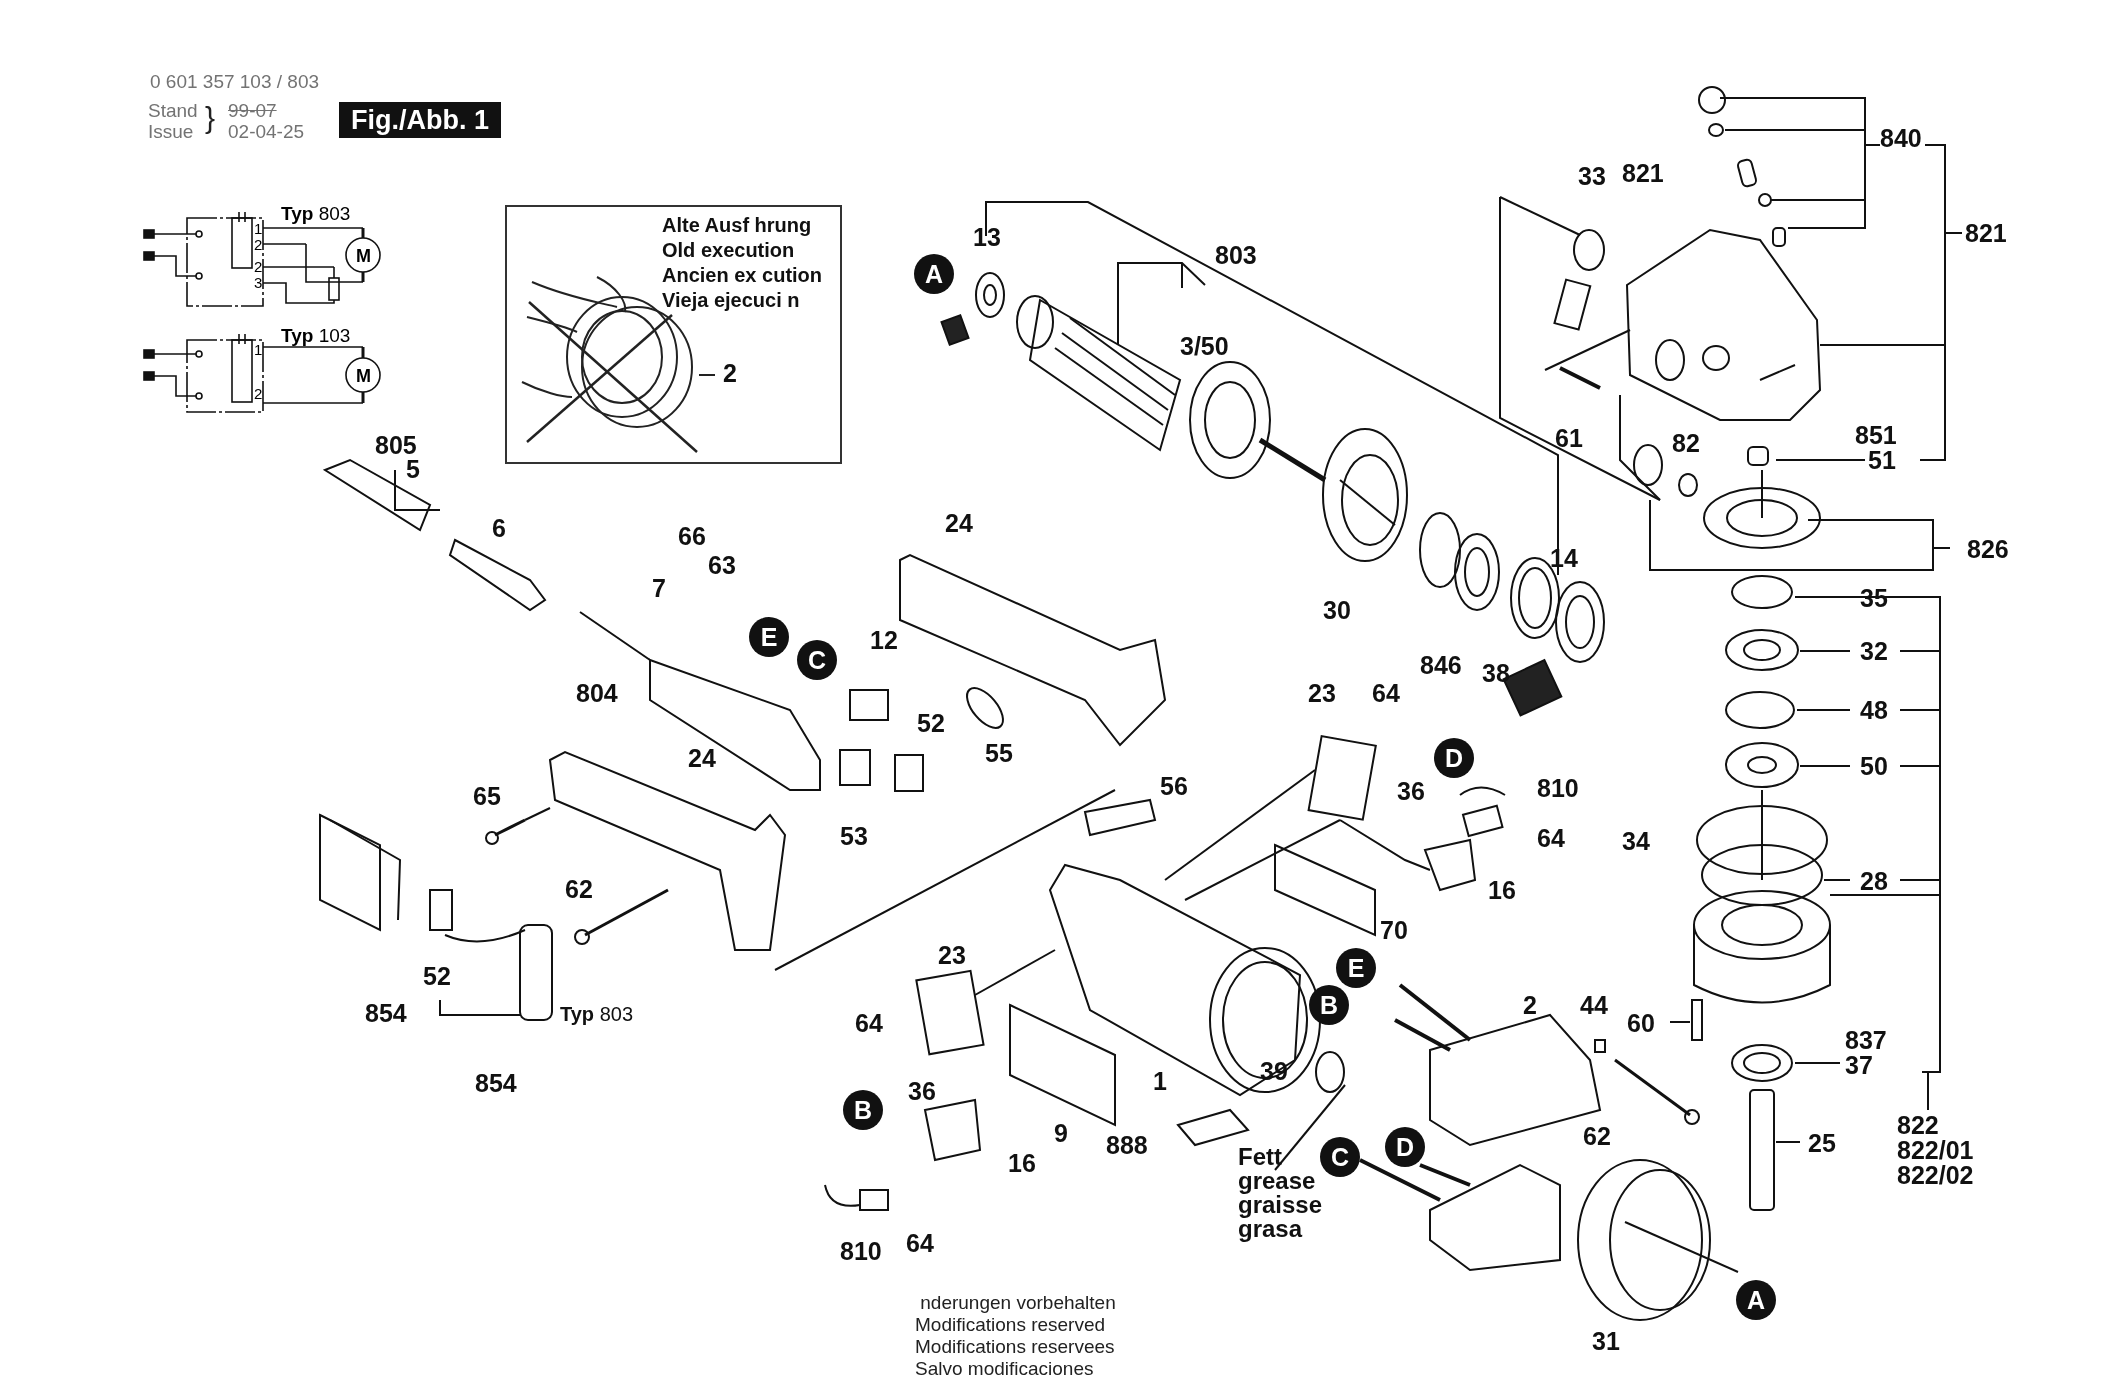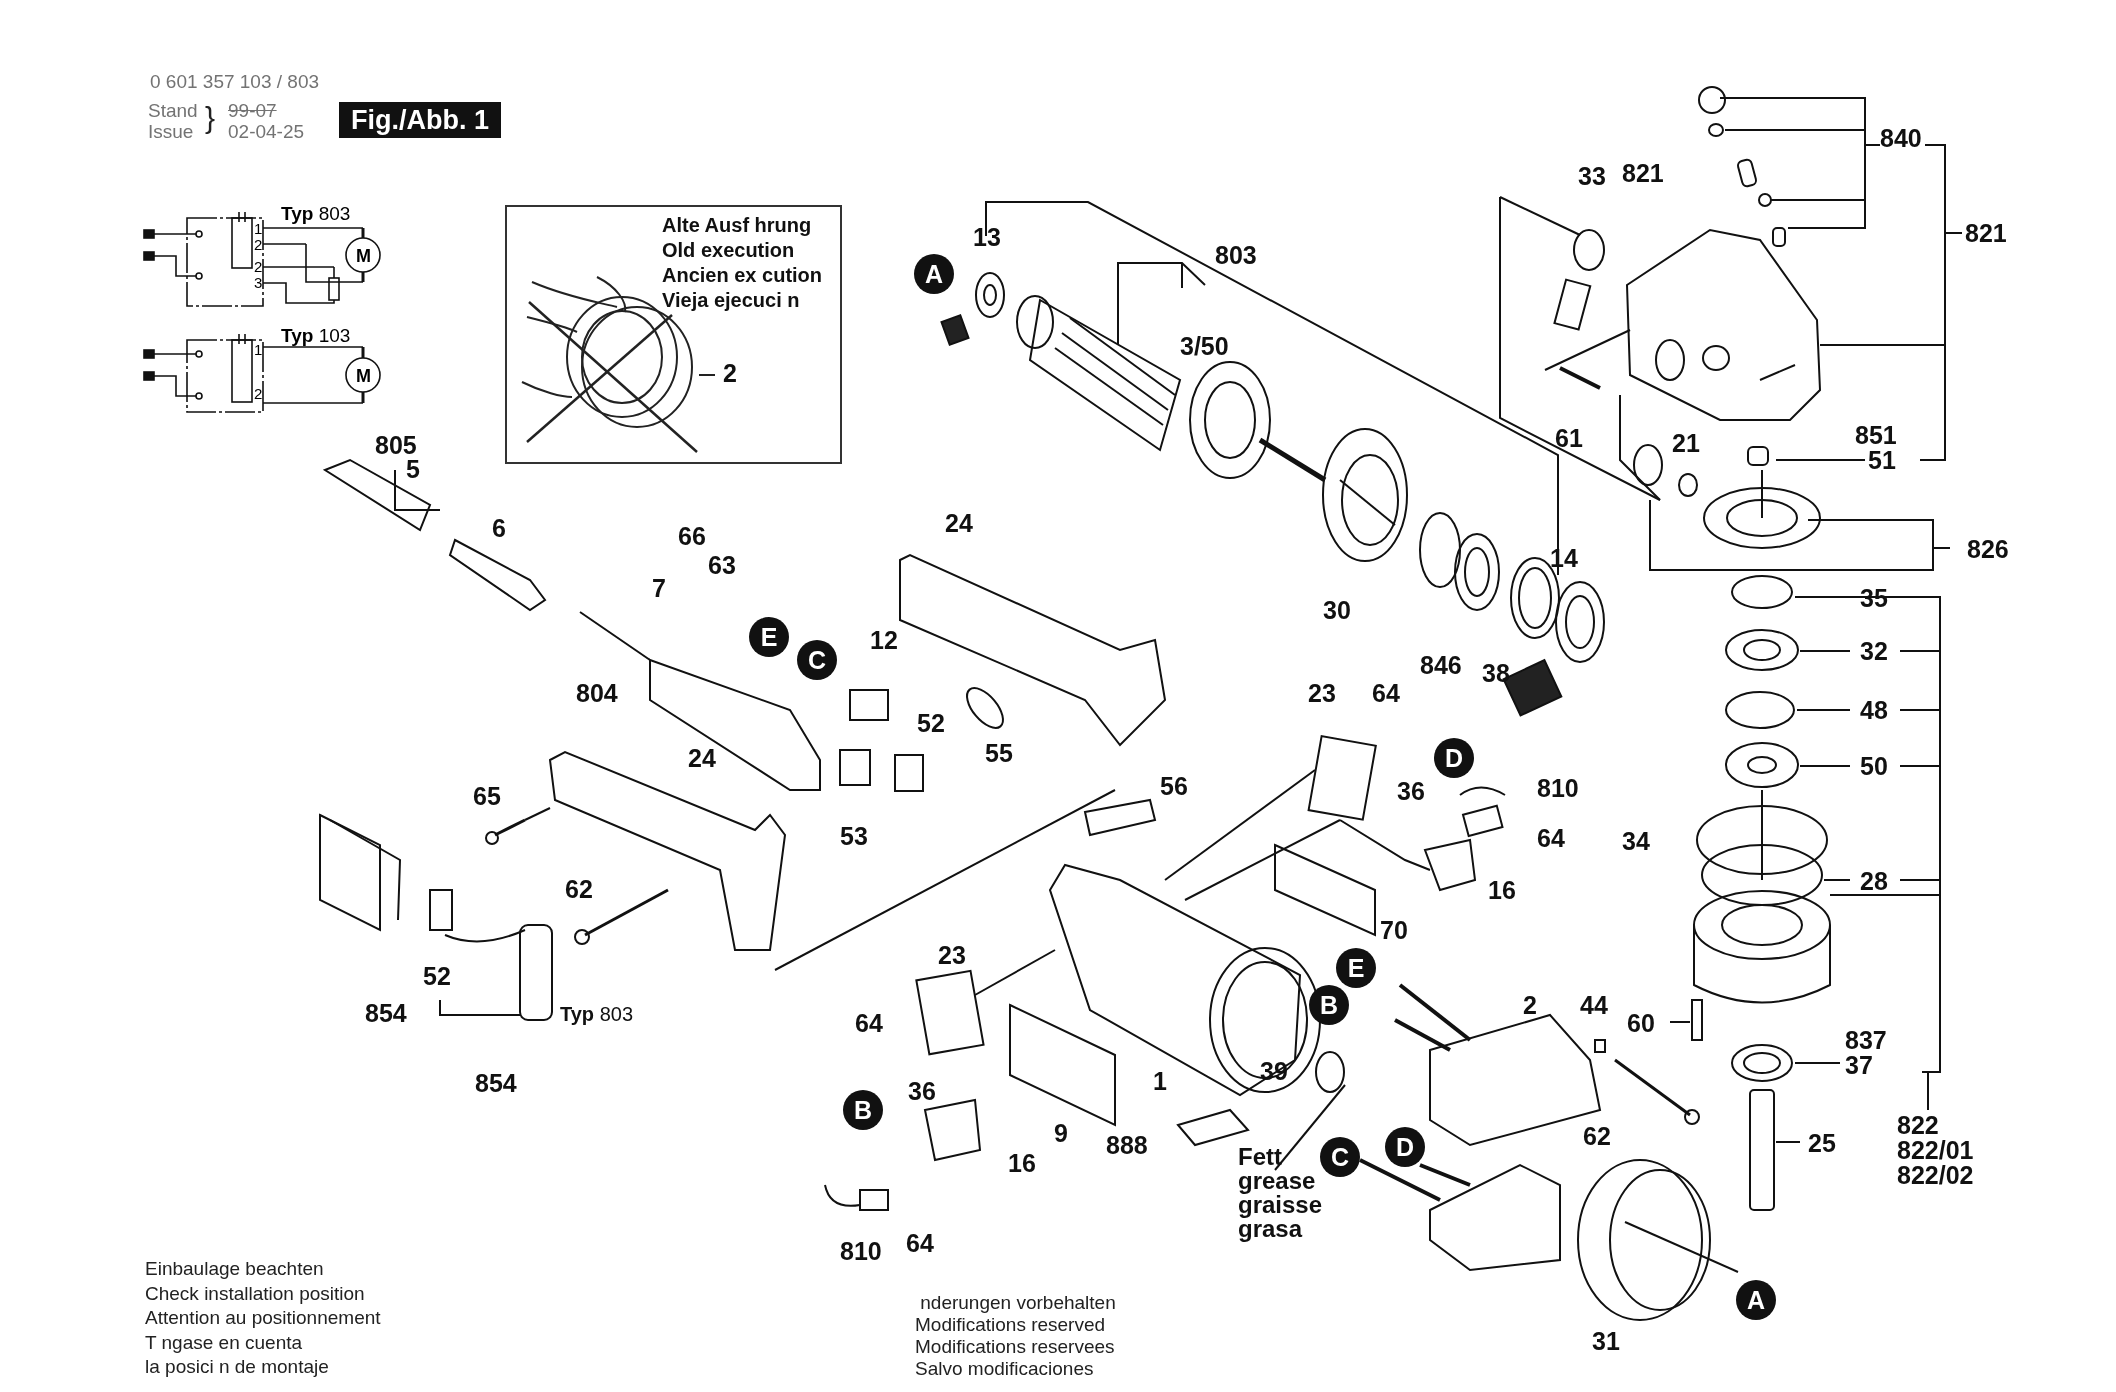--- a/index.html
+++ b/index.html
@@ -370,21 +370,21 @@
   <div class="lbl" style="left:1523px;top:992px;">2</div>
   <div class="lbl" style="left:1580px;top:992px;">44</div>
   <div class="lbl" style="left:1583px;top:1123px;">62</div>
   <div class="lbl" style="left:1592px;top:1328px;">31</div>
 
   <div class="lbl" style="left:1578px;top:163px;">33</div>
   <div class="lbl" style="left:1622px;top:160px;">821</div>
   <div class="lbl" style="left:1880px;top:125px;">840</div>
   <div class="lbl" style="left:1965px;top:220px;">821</div>
   <div class="lbl" style="left:1555px;top:425px;">61</div>
-  <div class="lbl" style="left:1672px;top:430px;">21</div>
+  <div class="lbl" style="left:1672px;top:430px;">82</div>
   <div class="lbl" style="left:1855px;top:422px;">851</div>
   <div class="lbl" style="left:1868px;top:447px;">51</div>
   <div class="lbl" style="left:1967px;top:536px;">826</div>
   <div class="lbl" style="left:1860px;top:585px;">35</div>
   <div class="lbl" style="left:1860px;top:638px;">32</div>
   <div class="lbl" style="left:1860px;top:697px;">48</div>
   <div class="lbl" style="left:1860px;top:753px;">50</div>
   <div class="lbl" style="left:1622px;top:828px;">34</div>
   <div class="lbl" style="left:1860px;top:868px;">28</div>
   <div class="lbl" style="left:1627px;top:1010px;">60</div>
@@ -395,26 +395,19 @@
   <div class="lbl" style="left:1897px;top:1137px;">822/01</div>
   <div class="lbl" style="left:1897px;top:1162px;">822/02</div>
 
   <div class="grease">
     <div>Fett</div>
     <div>grease</div>
     <div>graisse</div>
     <div>grasa</div>
   </div>
 
-  <div class="note" style="left:145px;top:1257px;">
-    <div>Einbaulage beachten</div>
-    <div>Check installation position</div>
-    <div>Attention au positionnement</div>
-    <div>T ngase en cuenta</div>
-    <div>la posici n de montaje</div>
-  </div>
   <div class="note" style="left:915px;top:1292px;line-height:22px;">
     <div style="white-space:pre;"> nderungen vorbehalten</div>
     <div>Modifications reserved</div>
     <div>Modifications reservees</div>
     <div>Salvo modificaciones</div>
   </div>
 </div>
 
 </body></html>

